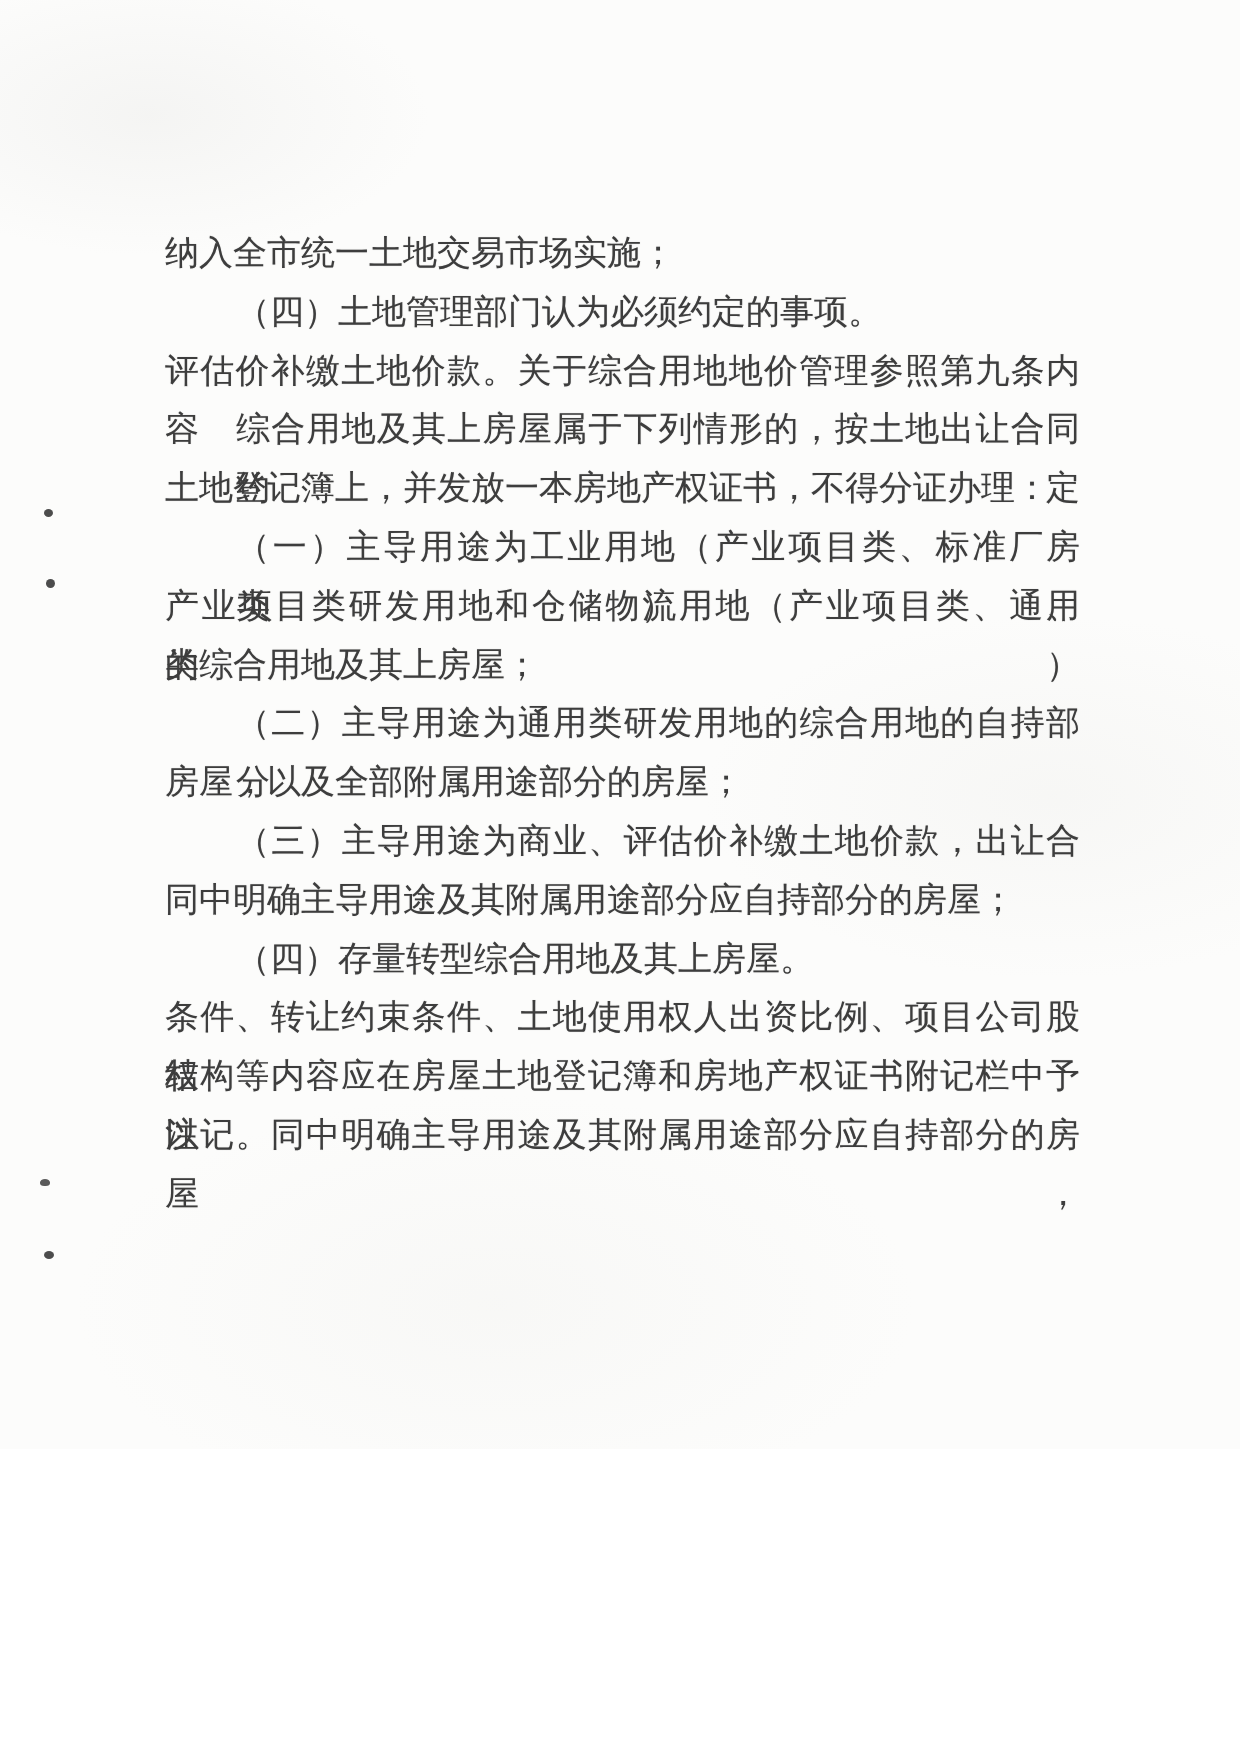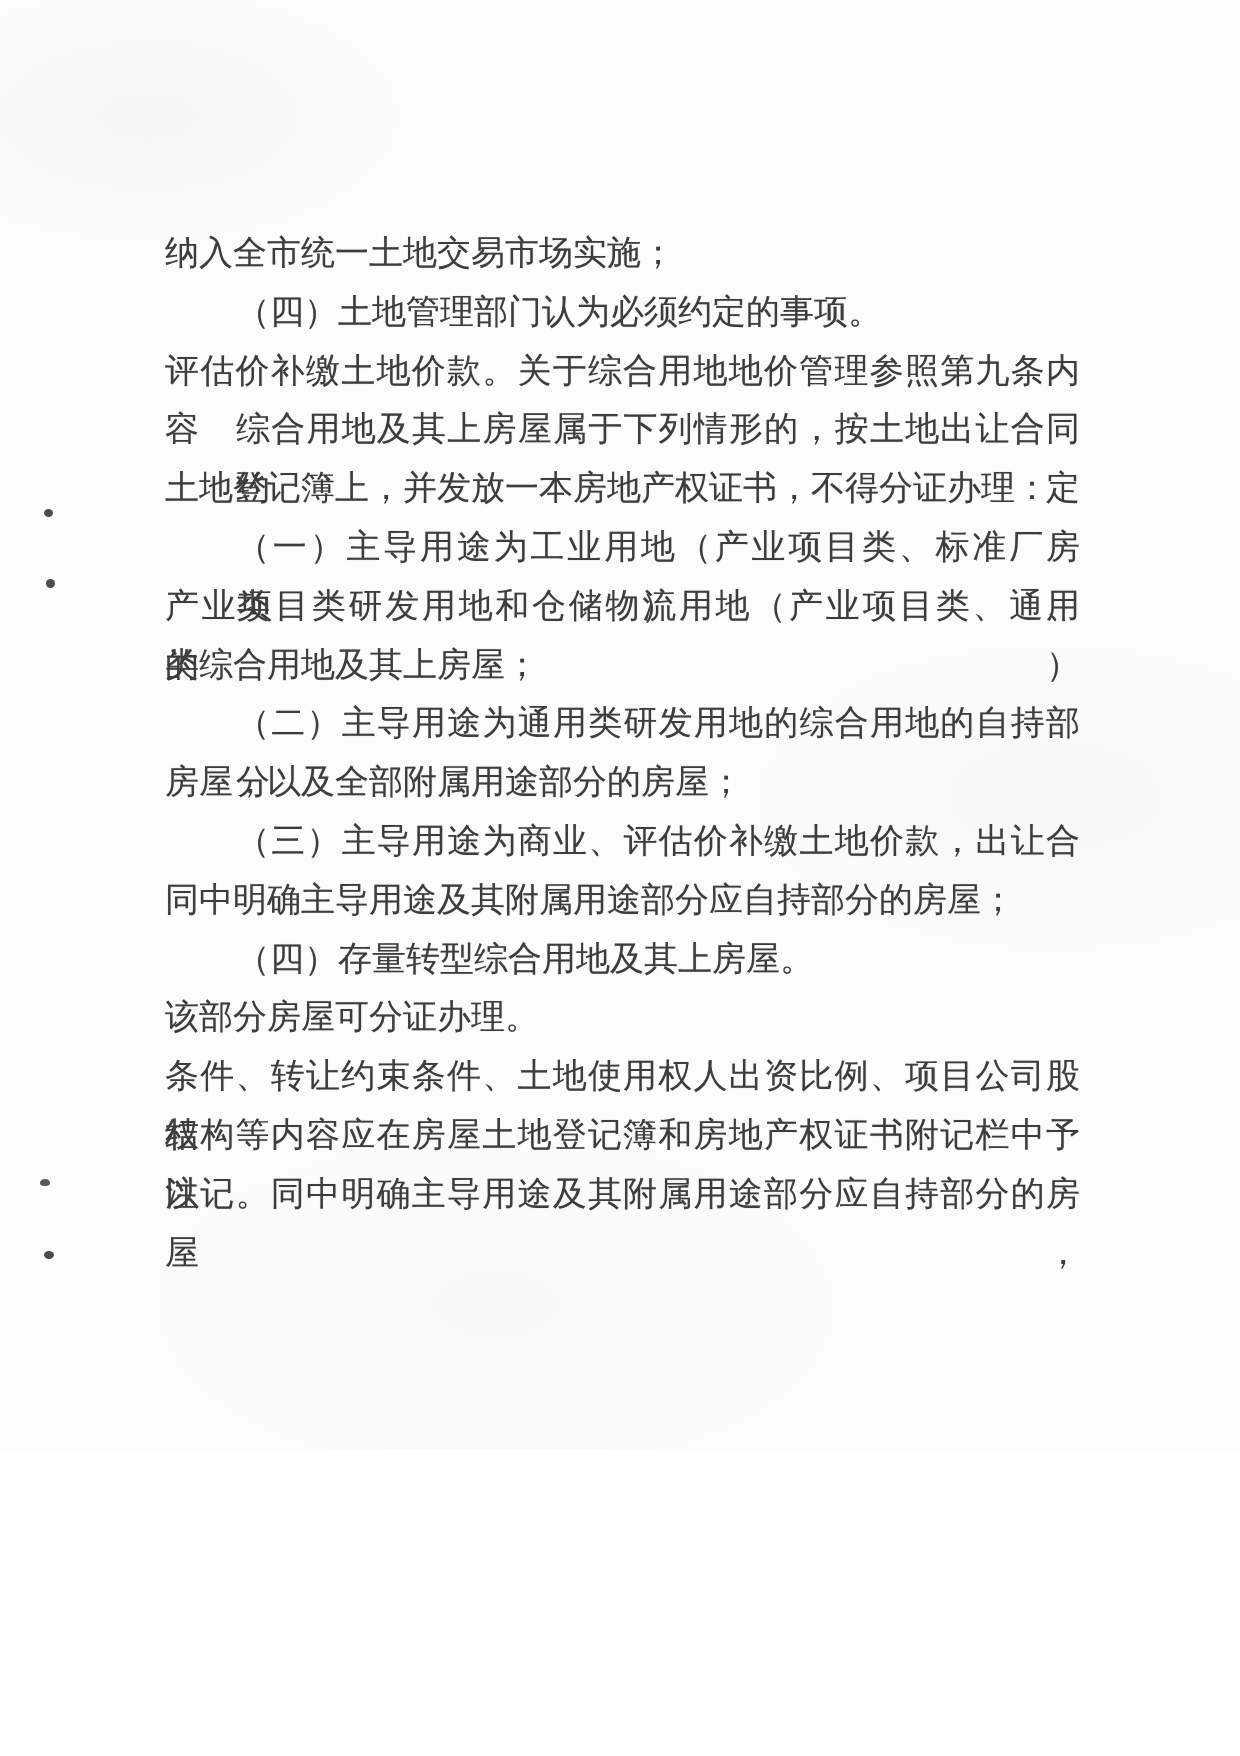--- a/index.html
+++ b/index.html
@@ -97,21 +97,20 @@
       <div class="line indent full">综合用地及其上房屋属于下列情形的，按土地出让合同约定</div>
       <div class="line">土地登记簿上，并发放一本房地产权证书，不得分证办理：</div>
       <div class="line indent full">（一）主导用途为工业用地（产业项目类、标准厂房类）、</div>
       <div class="line full">产业项目类研发用地和仓储物流用地（产业项目类、通用类）</div>
       <div class="line">的综合用地及其上房屋；</div>
       <div class="line indent full">（二）主导用途为通用类研发用地的综合用地的自持部分</div>
       <div class="line">房屋，以及全部附属用途部分的房屋；</div>
       <div class="line indent full">（三）主导用途为商业、评估价补缴土地价款，出让合</div>
       <div class="line">同中明确主导用途及其附属用途部分应自持部分的房屋；</div>
       <div class="line indent">（四）存量转型综合用地及其上房屋。</div>
-      <div class="line">该部分房屋可分证办理。</div>
       <div class="line full">条件、转让约束条件、土地使用权人出资比例、项目公司股权</div>
       <div class="line full">结构等内容应在房屋土地登记簿和房地产权证书附记栏中予以</div>
       <div class="line full">注记。同中明确主导用途及其附属用途部分应自持部分的房屋，</div>
     </div>
   <div class="page-number">9</div>
   <div class="scan-dot d1"></div>
   <div class="scan-dot d2"></div>
   <div class="scan-dot d3"></div>
   <div class="scan-dot d4"></div>
   <div class="bottom-smudge"></div>

